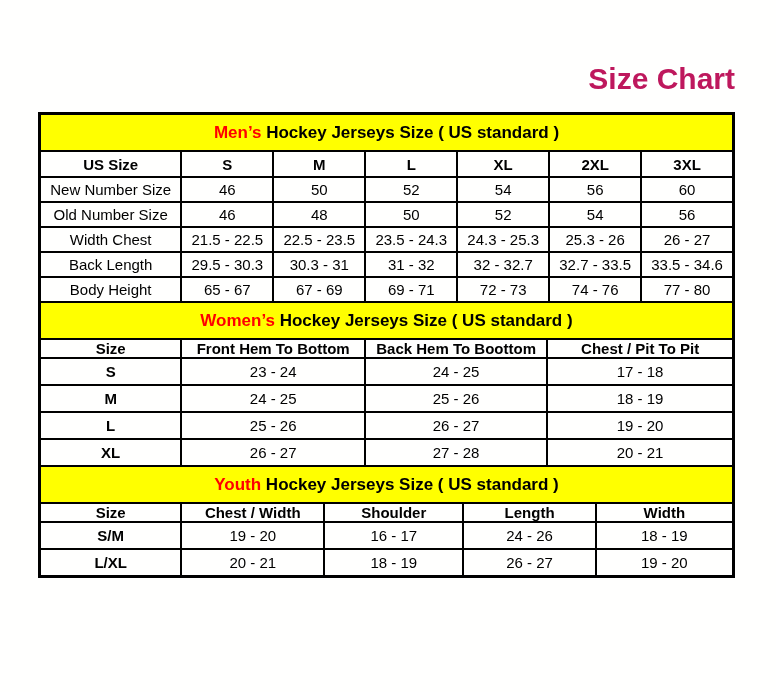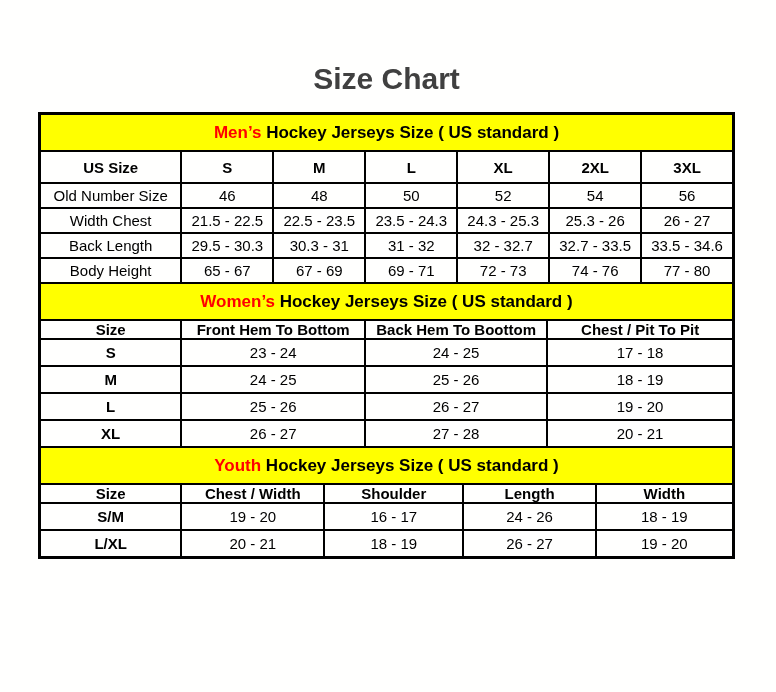--- a/index.html
+++ b/index.html
@@ -7,24 +7,24 @@
     margin: 0; padding: 0;
     width: 776px; height: 692px;
     background: #fffffe;
     font-family: "Liberation Sans", sans-serif;
     color: #000;
     overflow: hidden;
   }
   .page-title {
     margin: 62px 0 0 38px;
     width: 697px;
-    text-align: center;
+    text-align: right;
     font-size: 30px;
     font-weight: 700;
-    color: #404040;
+    color: #be185d;
   }
   .chart-wrap {
     width: 697px;
     margin: 16px 0 0 38px;
     border: 1px solid #000;
   }
   table {
     width: 100%;
     border-collapse: collapse;
     table-layout: fixed;
@@ -39,21 +39,21 @@
     overflow: hidden;
     white-space: nowrap;
   }
   tr.band td {
     background: #ffff00;
     height: 37px;
     font-weight: 700;
     font-size: 17px;
   }
   .hl { color: #ff0000; margin-top: 32px; }
-  tr.colhead td { font-weight: 700; height: 32px; }
+  tr.colhead td { font-weight: 700; height: 26px; }
   tr.data td { height: 25px; font-weight: 400; }
   .womens tr.data td, .youth tr.data td { height: 27px; }
   .womens tr.colhead td, .youth tr.colhead td { height: 16px; margin-top: 8px; }
   .womens tr.data td.lbl, .youth tr.data td.lbl { font-weight: 700; }
   .wavy {
     text-decoration-line: underline;
     text-decoration-style: wavy;
     text-decoration-color: #d40000;
     text-decoration-thickness: 1px;
     text-underline-offset: 4px;
@@ -84,20 +84,29 @@
     <tr class="colhead">
       <td>US Size</td>
       <td>S</td>
       <td>M</td>
       <td>L</td>
       <td>XL</td>
       <td>2XL</td>
       <td>3XL</td>
     </tr>
     <tr class="data">
+      <td class="lbl">New Number Size</td>
+      <td>46</td>
+      <td>50</td>
+      <td>52</td>
+      <td>54</td>
+      <td>56</td>
+      <td>60</td>
+    </tr>
+    <tr class="data">
       <td class="lbl">Old Number Size</td>
       <td>46</td>
       <td>48</td>
       <td>50</td>
       <td>52</td>
       <td>54</td>
       <td>56</td>
     </tr>
     <tr class="data">
       <td class="lbl">Width Chest</td>

